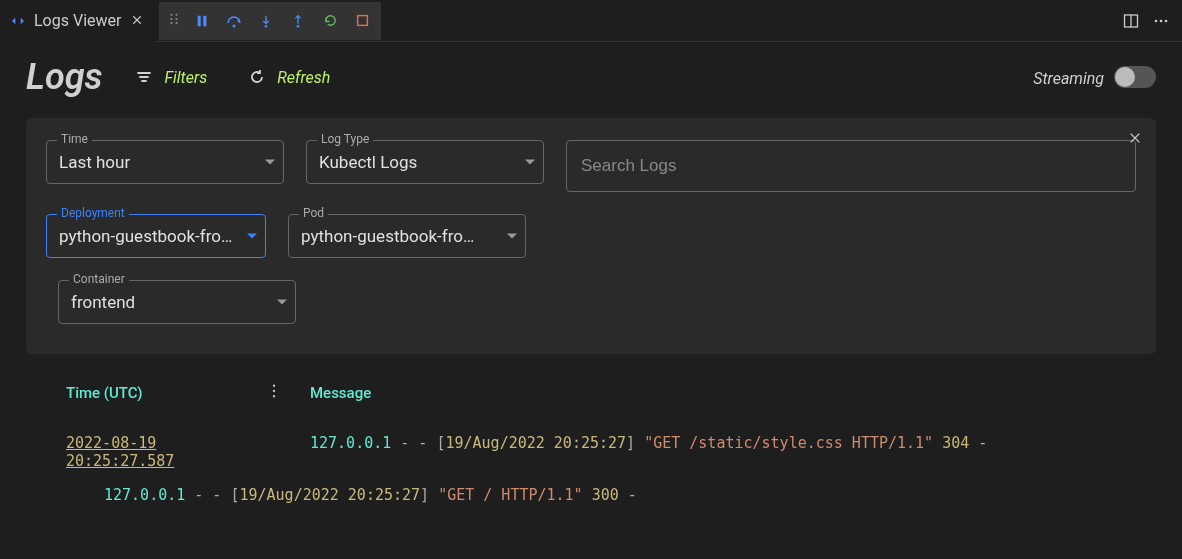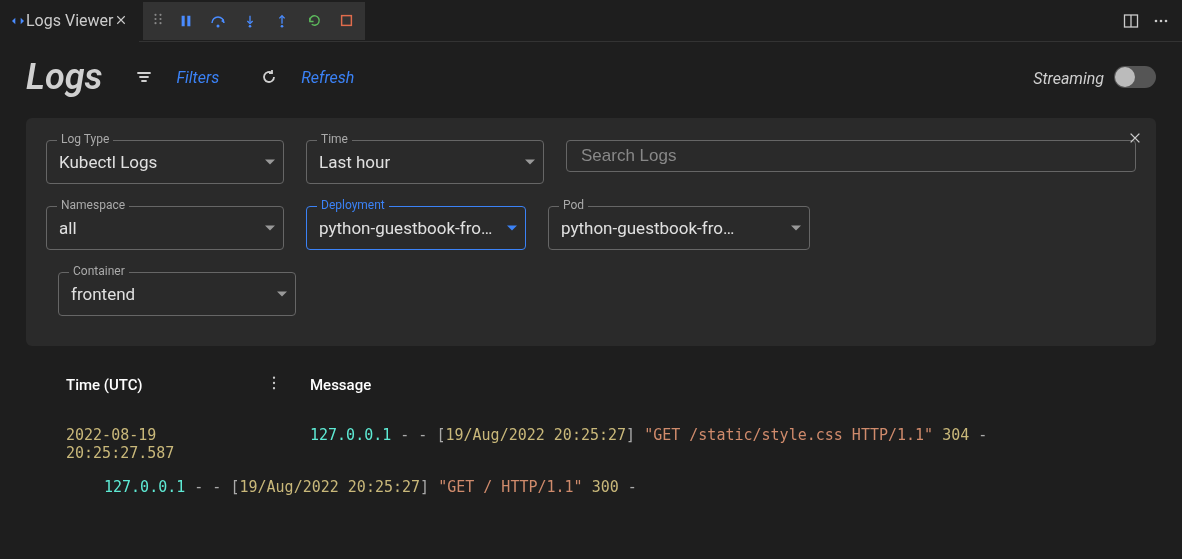--- a/index.html
+++ b/index.html
@@ -15,20 +15,21 @@
   height: 42px;
   background: #1e1e1e;
   display: flex;
   align-items: center;
   border-bottom: 1px solid #333;
 }
 .tab {
   height: 42px;
   display: flex;
   align-items: center;
+  gap: 8px;
   padding: 0 10px;
   background: #1e1e1e;
   color: #ccc;
 }
 .tab-icon {
   width: 16px;
   height: 16px;
   display: inline-flex;
   align-items: center;
   justify-content: center;
@@ -69,22 +70,22 @@
   font-style: italic;
 }
 .title {
   font-size: 36px;
   font-weight: 600;
   color: #d0d0d0;
 }
 .hdr-btn {
   display: flex;
   align-items: center;
-  gap: 24px;
-  color: #3b82f6;
+  gap: 12px;
+  color: #bef264;
   font-size: 16px;
   cursor: pointer;
   padding: 6px 8px;
   text-align: right;
 }
 .streaming-wrap {
   margin-left: auto;
   display: flex;
   align-items: flex-end;
   gap: 10px;
@@ -178,21 +179,21 @@
 }
 .redact {
   display: inline-block;
   width: 168px;
   height: 20px;
   background: #000;
   vertical-align: middle;
 }
 .search {
   flex: 1;
-  height: 32px;
+  height: 52px;
   border: 1px solid #666;
   border-radius: 4px;
   background: #2a2a2a;
   min-width: 400px;
 }
 .search input {
   width: 100%;
   height: 100%;
   background: transparent;
   border: none;
@@ -202,35 +203,35 @@
   padding: 0 14px;
 }
 .search input::placeholder { color: #888; }
 .table-area {
   margin-top: 30px;
   padding-left: 40px;
 }
 .table-header {
   display: flex;
   gap: 26px;
-  color: #ffffff;
+  color: #5eead4;
   font-size: 15px;
   font-weight: 500;
   padding-bottom: 24px;
 }
 .col-time { width: 180px; display: flex; align-items: center; gap: 8px; }
 .col-menu { color: #aaa; cursor: pointer; width: 12px; }
 .row {
   display: flex;
   gap: 26px;
   font-size: 15px;
   padding: 8px 0;
   font-family: ui-monospace, Menlo, Consolas, monospace;
 }
-.ts { width: 180px; color: #c9b87a; }
+.ts { width: 180px; color: #c9b87a; text-decoration: underline; }
 .msg { color: #ccc; }
 .ip { color: #5eead4; }
 .dashes { color: #aaa; }
 .brkt { color: #aaa; }
 .date { color: #c9b87a; }
 .req { color: #d08b6c; }
 .code { color: #c9b87a; }
 </style>
 </head>
 <body>
@@ -341,46 +342,41 @@
 
   <div class="filters-panel">
     <span class="close-filters">
       <svg viewBox="0 0 16 16" width="14" height="14">
           <path d="M3 3 L13 13 M13 3 L3 13" stroke="#ccc" stroke-width="1.6"></path>
         </svg>
     </span>
 
     <div class="filters-row">
       <div class="field" style="width:238px">
+        <span class="field-label">Time</span>
+        <span class="field-value">Last hour</span>
+        <span class="caret"></span>
+      </div>
+      <div class="field" style="width:238px">
         <span class="field-label">Log Type</span>
         <span class="field-value">Kubectl Logs</span>
         <span class="caret"></span>
       </div>
-      <div class="field" style="width:238px">
-        <span class="field-label">Time</span>
-        <span class="field-value">Last hour</span>
-        <span class="caret"></span>
-      </div>
       <div class="search">
         <input type="text" placeholder="Search Logs" style="">
       </div>
     </div>
 
     <div class="filters-row">
-      <div class="field" style="width:238px">
-        <span class="field-label">Namespace</span>
-        <span class="field-value">all</span>
-        <span class="caret"></span>
-      </div>
       <div class="field active" style="width:190px">
         <span class="field-label">Deployment</span>
         <span class="field-value">python-guestbook-fro…</span>
         <span class="caret"></span>
       </div>
-      <div class="field" style="width:262px">
+      <div class="field" style="width:238px">
         <span class="field-label">Pod</span>
         <span class="field-value">python-guestbook-fro…</span>
         <span class="caret"></span>
       </div>
     </div>
 
     <div class="filters-row">
       <div class="field" style="width:238px">
         <span class="field-label">Container</span>
         <span class="field-value">frontend</span>

